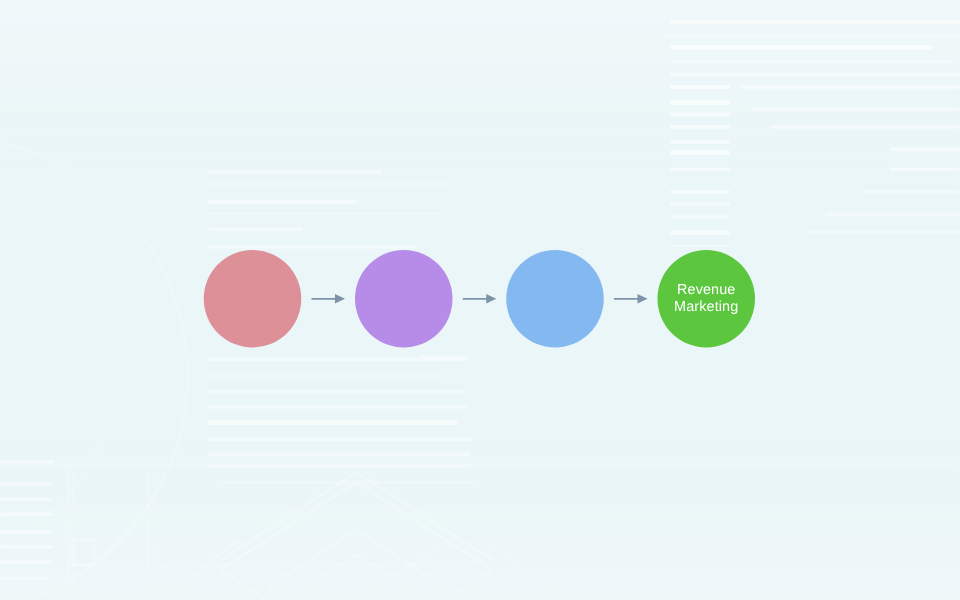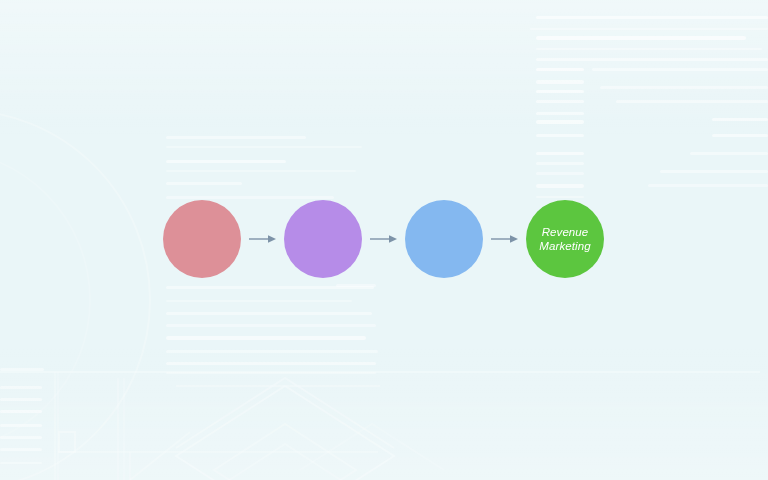--- a/index.html
+++ b/index.html
@@ -54,21 +54,20 @@
     pointer-events: none;
   }
 
   
   #flow {
     position: absolute;
     left: 0;
     top: 0;
     width: 717px;
     height: 480px;
-    font-style: italic;
   }
 
   .node {
     position: absolute;
     border-radius: 50%;
     display: flex;
     align-items: center;
     justify-content: center;
     text-align: center;
     box-sizing: border-box;

